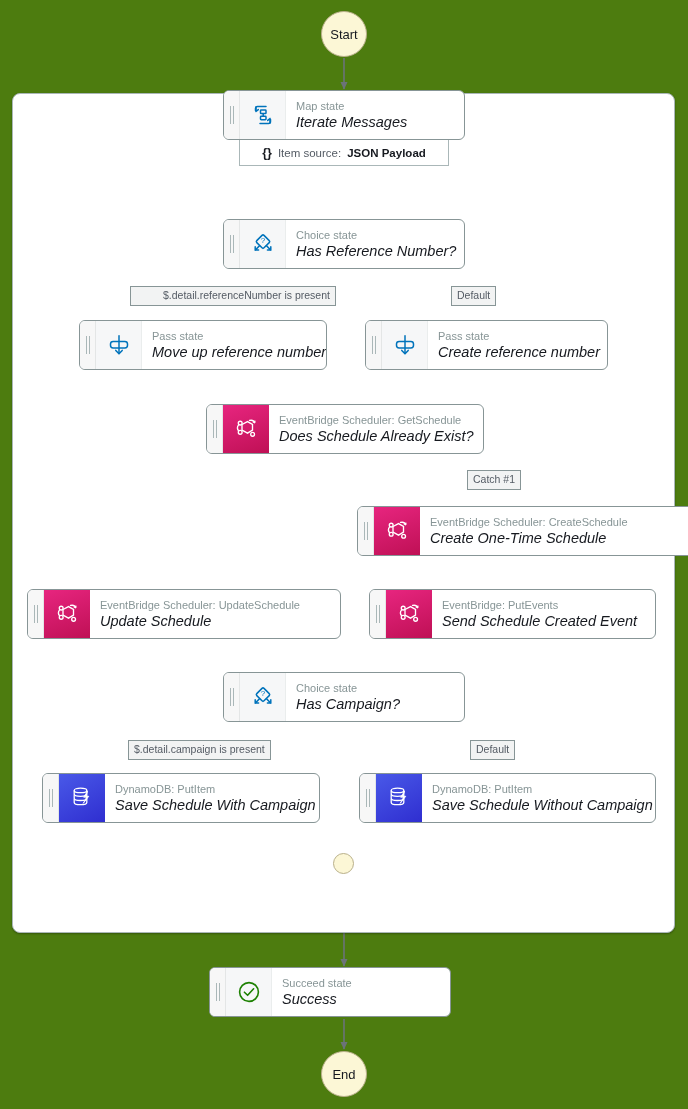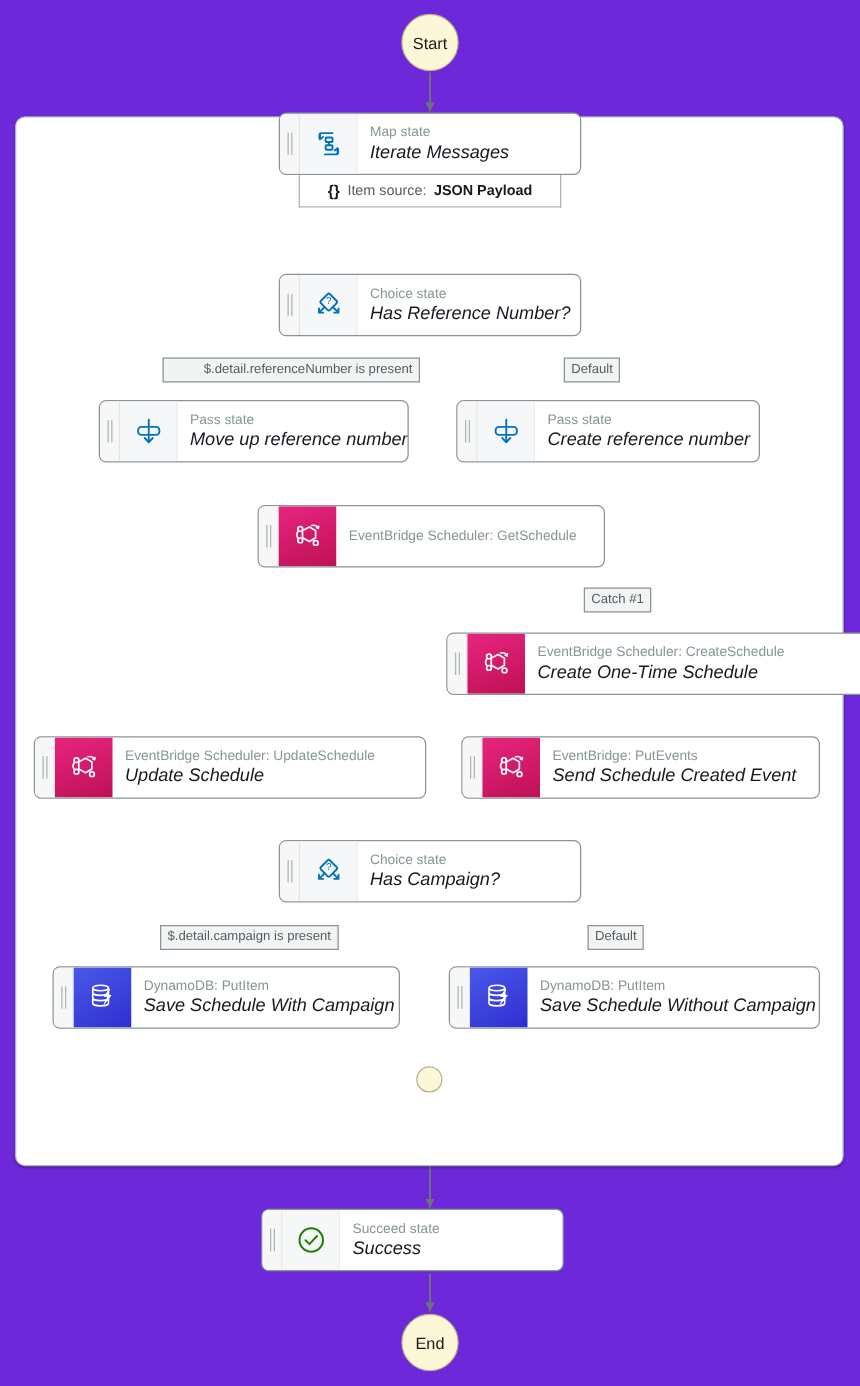--- a/index.html
+++ b/index.html
@@ -6,21 +6,21 @@
   html, body {
     margin: 0; padding: 0;
     background: #000000;
     width: 688px; height: 1109px;
     font-family: "Liberation Sans", sans-serif;
     overflow: hidden;
   }
   #stage {
     position: relative;
     width: 688px; height: 1109px;
-    background: #6d28d9;
+    background: #4d7c0f;
   }
   #edges {
     position: absolute;
     left: 0; top: 0;
     width: 688px; height: 1109px;
     pointer-events: none;
   }
 
   
   .map-container {
@@ -295,20 +295,21 @@
         <circle cx="9.2" cy="9.1" r="1.9"></circle>
         <circle cx="9.2" cy="18.3" r="1.9"></circle>
         <circle cx="21.6" cy="20.3" r="1.9"></circle>
         <path d="M7.6 10.8 C5.8 13.2 5.9 14.7 7.6 16.7" stroke-linecap="round"></path>
         <path d="M18.5 6.4 C20.8 5.9 23 6.8 23.6 8.6" stroke-linecap="round"></path>
         <path d="M23.6 8.6 L22.2 8.0 M23.6 8.6 L23.9 7.1" stroke-linecap="round"></path>
       </svg>
     </div>
     <div class="labels">
       <div class="sub">EventBridge Scheduler: GetSchedule</div>
+      <div class="title">Does Schedule Already Exist?</div>
     </div>
   </div>
 
   <div class="edge-label" style="left:467px; top:470px;">Catch #1</div>
 
   <div class="node" style="left:357px; top:506px; width:347px;">
     <div class="grip">
         <i></i>
         <i></i>
       </div>

